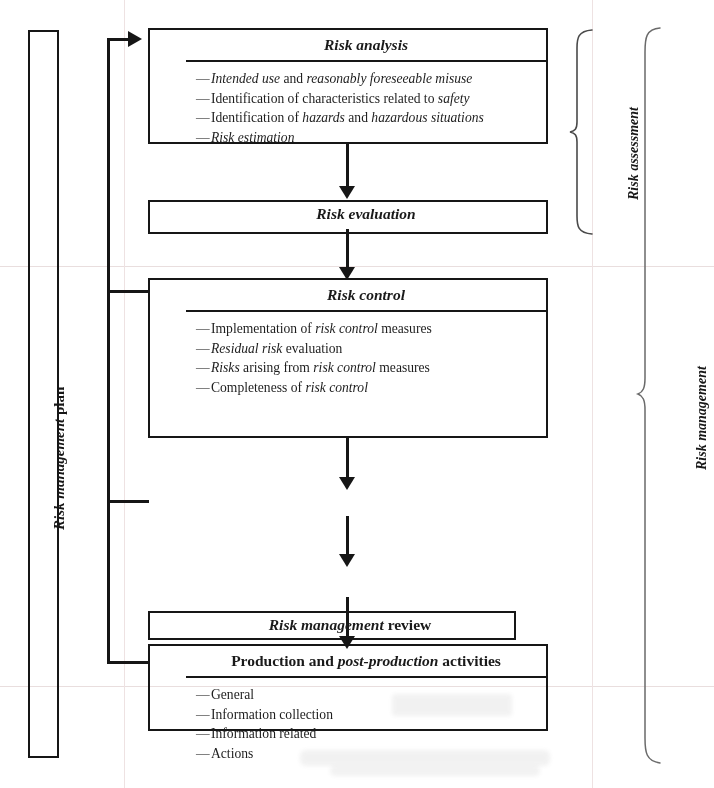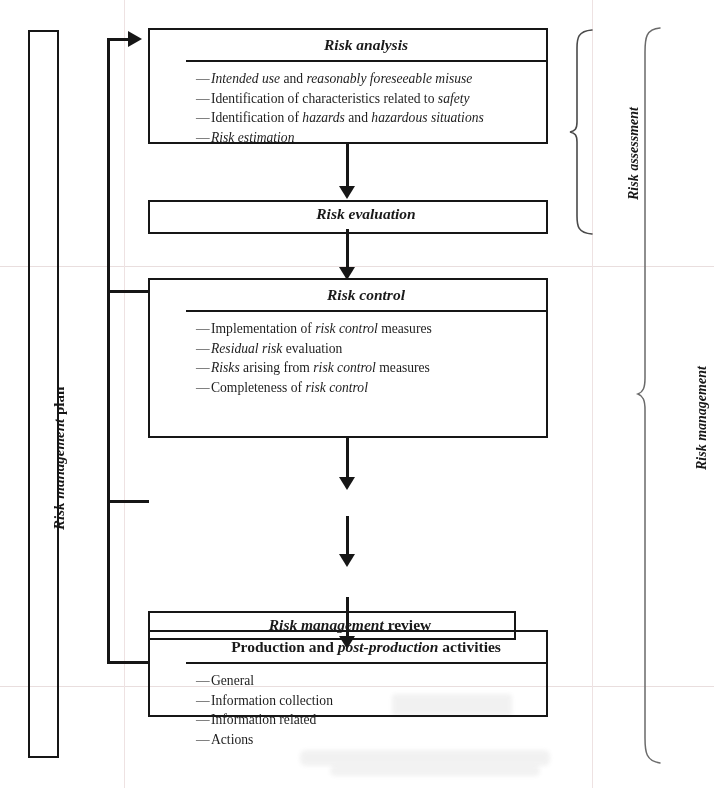--- a/index.html
+++ b/index.html
@@ -218,21 +218,21 @@
         <span class="dash">—</span><span>Completeness of <span class="it">risk control</span></span>
       </div>
     </div>
   </div>
 
 
   <div class="node" style="left:148px;top:567px;width:368px;height:29px;margin-top:44px;">
     <div class="node-title" style="padding:3px 4px 4px 4px;"><span class="it">Risk management</span> review</div>
   </div>
 
-  <div class="node has-body" style="left:148px;top:630px;width:400px;height:87px;">
+  <div class="node has-body" style="left:148px;top:644px;width:400px;height:87px;">
     <div class="node-title">Production and <span class="it">post-production</span> activities</div>
     <div class="node-body">
       <div class="bullet">
         <span class="dash">—</span><span>General</span>
       </div>
       <div class="bullet">
         <span class="dash">—</span><span>Information collection</span>
       </div>
       <div class="bullet">
         <span class="dash">—</span><span>Information related</span>

